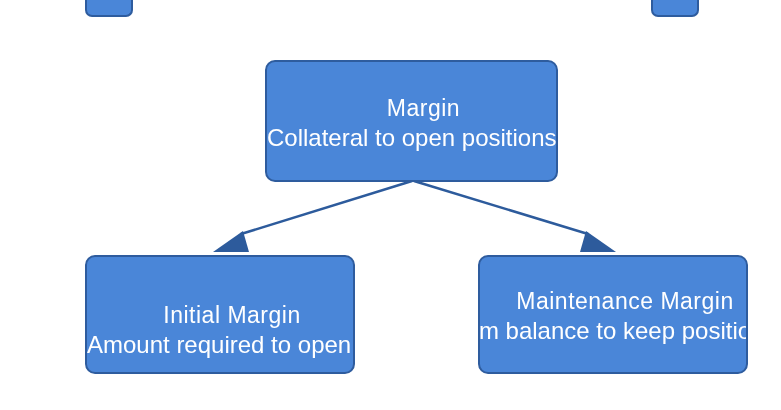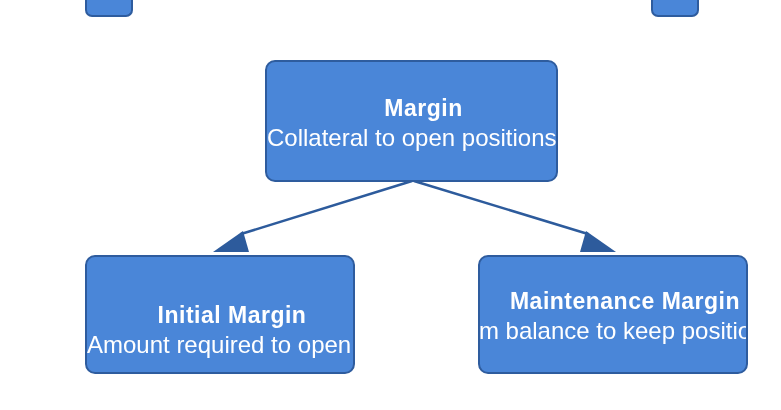--- a/index.html
+++ b/index.html
@@ -39,21 +39,21 @@
     border-radius: 10px;
     color: var(--text, #ffffff);
     display: flex;
     flex-direction: column;
     justify-content: center;
     text-align: center;
     overflow: hidden;
   }
   .node .title {
     font-size: 23px;
-    font-weight: bold;
+    font-weight: normal;
     line-height: 32px;
     letter-spacing: 0.5px;
     white-space: nowrap;
     margin-left: 24px;
   }
   .node .subtitle {
     font-size: 24px;
     line-height: 27px;
     white-space: nowrap;
   }

